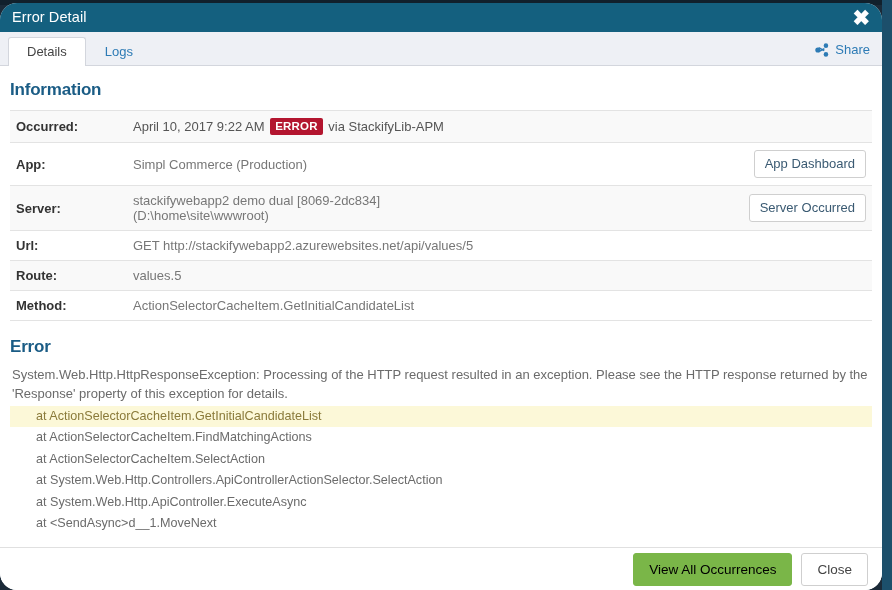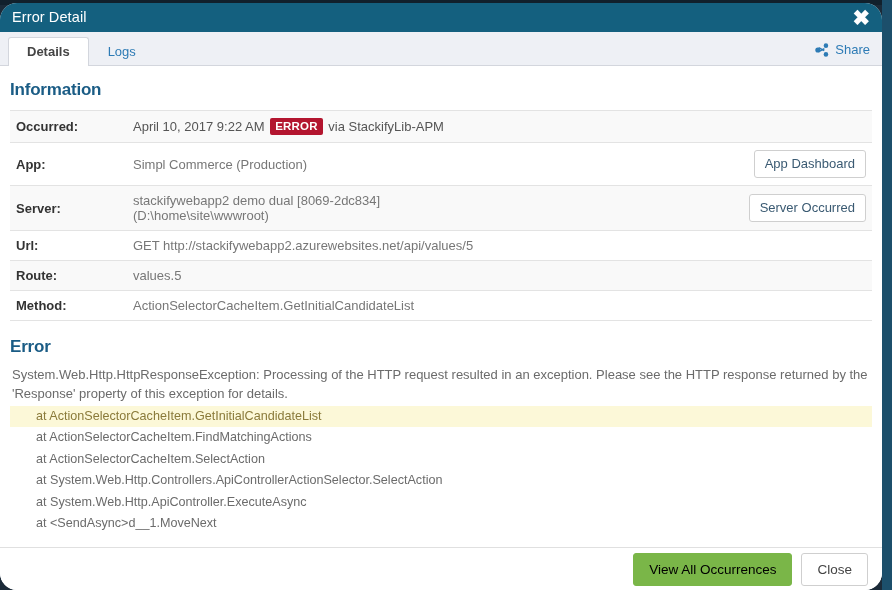--- a/index.html
+++ b/index.html
@@ -90,21 +90,21 @@
     border: 1px solid transparent;
     border-bottom: none;
     border-radius: 3px 3px 0 0;
     position: relative;
     top: 1px;
   }
   .tab.active {
     background: #ffffff;
     border-color: #d3d6dd;
     color: #444;
-    font-weight: bold;
+    font-weight: normal;
   }
   .tab.inactive {
     color: #2d7bb5;
   }
   .share-link {
     margin-left: auto;
     color: #2d7bb5;
     font-size: 13px;
     display: flex;
     align-items: center;

